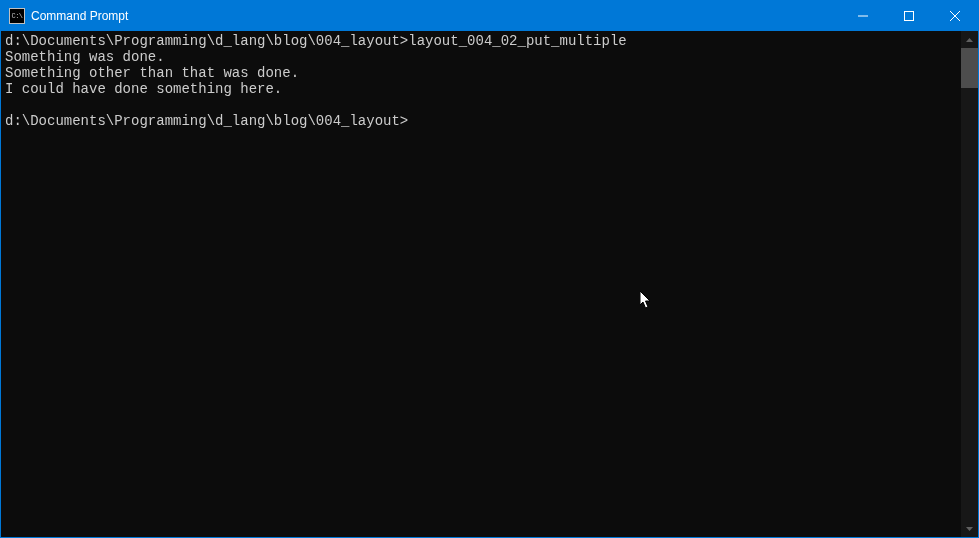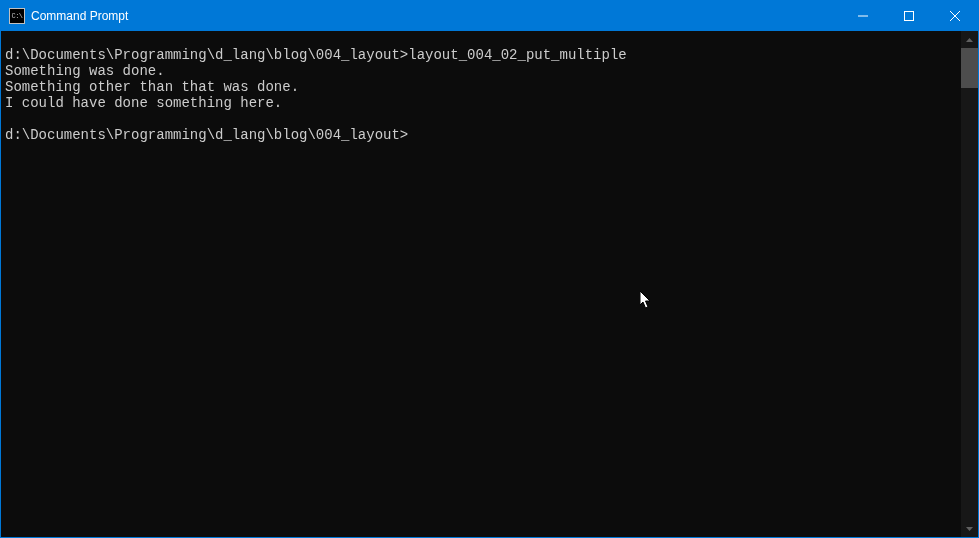--- a/index.html
+++ b/index.html
@@ -74,21 +74,21 @@
       background: #0c0c0c;
       min-height: 0;
     }
     .terminal {
       flex: 1;
       background: #0c0c0c;
       color: #cccccc;
       font-family: Consolas, 'Courier New', monospace;
       font-size: 14px;
       line-height: 16px;
-      padding: 16px 0 0 4px;
+      padding: 2px 0 0 4px;
       white-space: pre;
       overflow: hidden;
       position: relative;
     }
     .terminal-line {
       min-height: 16px;
     }
     .scrollbar {
       width: 17px;
       background: #171717;

